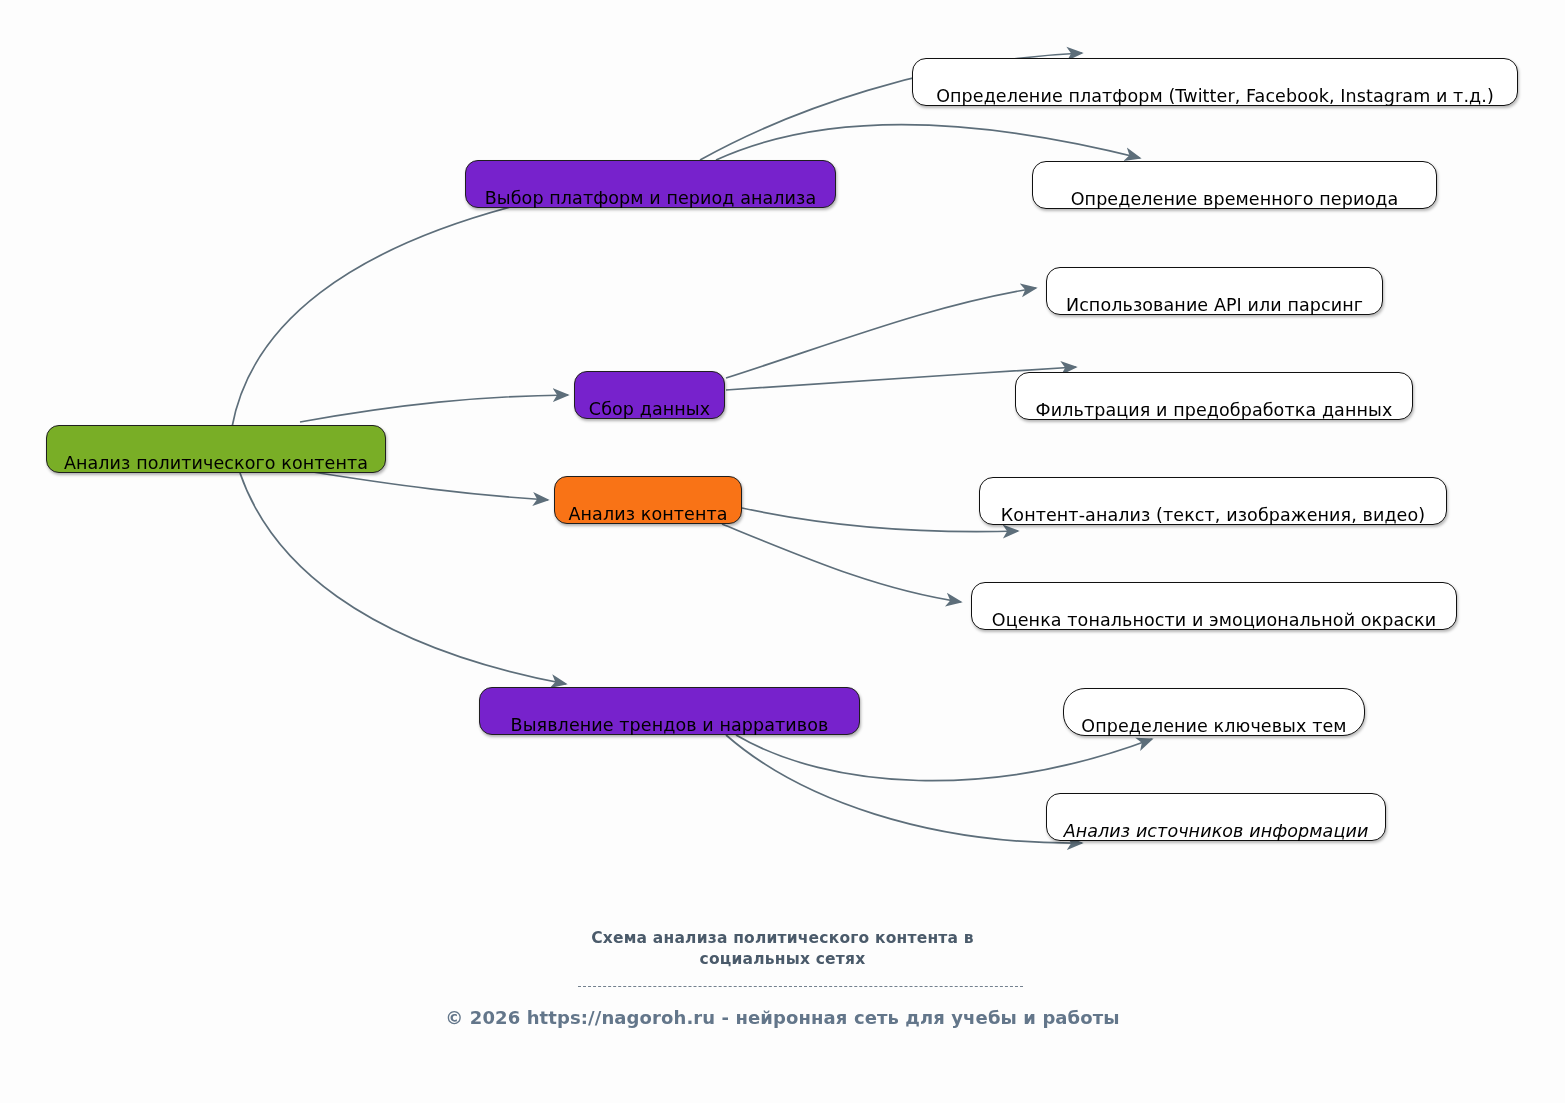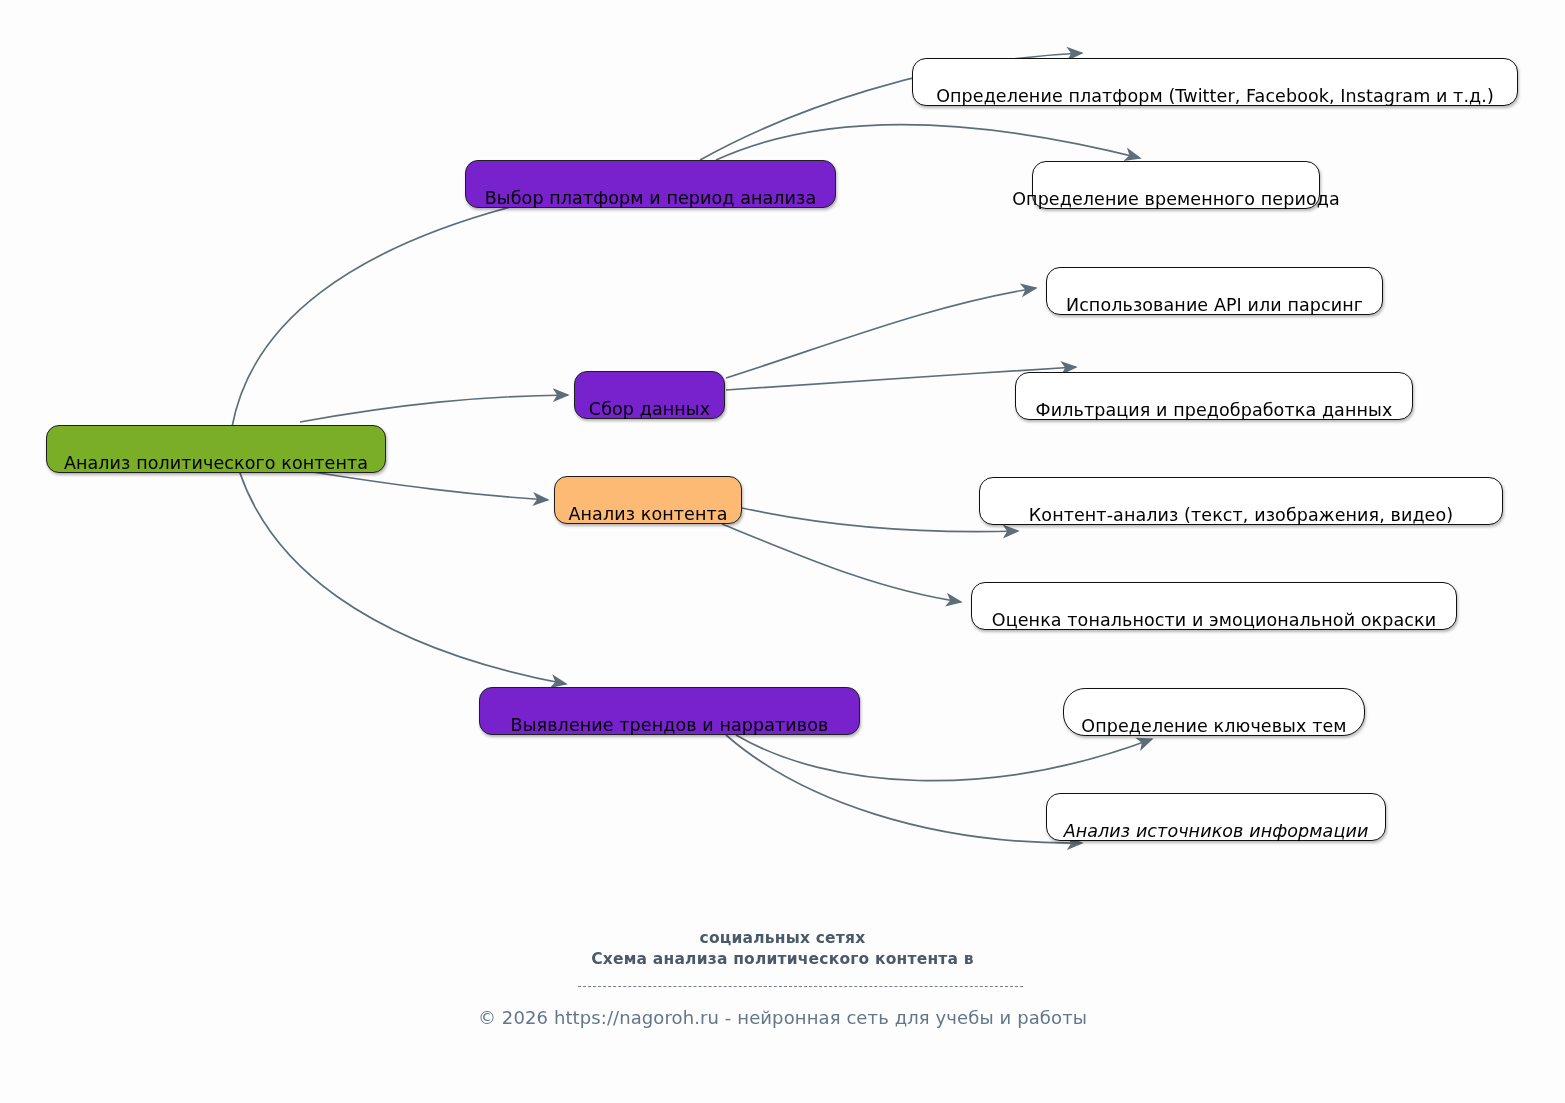--- a/index.html
+++ b/index.html
@@ -56,20 +56,21 @@
     background: #ffffff;
     border: 1.7px solid #111111;
     border-radius: 14px;
     box-shadow: 1px 2px 3px rgba(0,0,0,0.28);
   }
   .footer {
     position: absolute;
     left: 0;
     width: 1565px;
     text-align: center;
+    font-weight: bold;
   }
   .footer-title {
     top: 928px;
     font-size: 15.5px;
     font-weight: bold;
     color: #4a5a6a;
     line-height: 1.35;
     letter-spacing: 0.2px;
   }
   .footer-divider {
@@ -115,51 +116,51 @@
   <div id="nodes-group">
       <div class="node node-root" style="left: 46px; top: 425px; width: 340px; background: rgb(121, 174, 38);">
         <span>Анализ политического контента</span>
       </div>
       <div class="node node-branch" style="left: 465px; top: 160px; width: 371px; background: rgb(119, 34, 204);">
         <span>Выбор платформ и период анализа</span>
       </div>
       <div class="node node-leaf" style="left: 912px; top: 58px; width: 606px;">
         <span>Определение платформ (Twitter, Facebook, Instagram и т.д.)</span>
       </div>
-      <div class="node node-leaf" style="left: 1032px; top: 161px; width: 288px;">
+      <div class="node node-leaf" style="left: 1032px; top: 161px; width: 405px;">
         <span>Определение временного периода</span>
       </div>
       <div class="node node-branch" style="left: 574px; top: 371px; width: 151px; background: rgb(119, 34, 204);">
         <span>Сбор данных</span>
       </div>
       <div class="node node-leaf" style="left: 1046px; top: 267px; width: 337px;">
         <span>Использование API или парсинг</span>
       </div>
       <div class="node node-leaf" style="left: 1015px; top: 372px; width: 398px;">
         <span>Фильтрация и предобработка данных</span>
       </div>
-      <div class="node node-branch" style="left: 554px; top: 476px; width: 188px; background: #fdba74;">
+      <div class="node node-branch" style="left: 554px; top: 476px; width: 188px; background: #f97316;">
         <span>Анализ контента</span>
       </div>
-      <div class="node node-leaf" style="left: 979px; top: 477px; width: 524px;">
+      <div class="node node-leaf" style="left: 979px; top: 477px; width: 468px;">
         <span>Контент-анализ (текст, изображения, видео)</span>
       </div>
       <div class="node node-leaf" style="left: 971px; top: 582px; width: 486px;">
         <span>Оценка тональности и эмоциональной окраски</span>
       </div>
       <div class="node node-branch" style="left: 471px; top: 687px; width: 381px; background: rgb(119, 34, 204); margin-left: 8px;">
         <span>Выявление трендов и нарративов</span>
       </div>
       <div class="node node-leaf" style="left: 1063px; top: 688px; width: 302px; border-radius: 22px;">
         <span>Определение ключевых тем</span>
       </div>
       <div class="node node-leaf" style="left: 1046px; top: 793px; width: 340px; font-style: italic;">
         <span>Анализ источников информации</span>
       </div>
     </div>
 </div>
 
 <div class="footer footer-title">
+  <div>Схема анализа политического контента в</div>
   <div>социальных сетях</div>
-  <div>Схема анализа политического контента в</div>
 </div>
 <div class="footer-divider"></div>
 <div class="footer footer-copyright">© 2026 https://nagoroh.ru - нейронная сеть для учебы и работы</div>
 
 </body></html>

